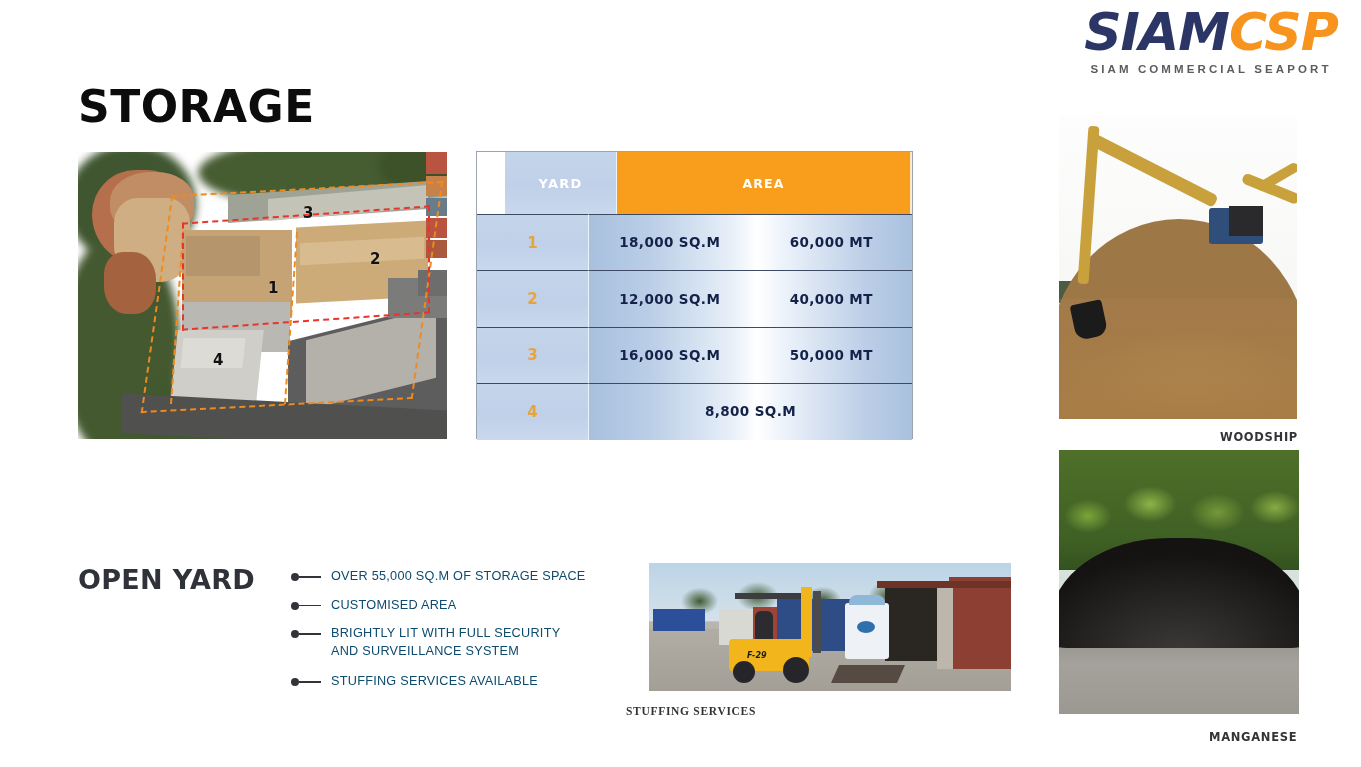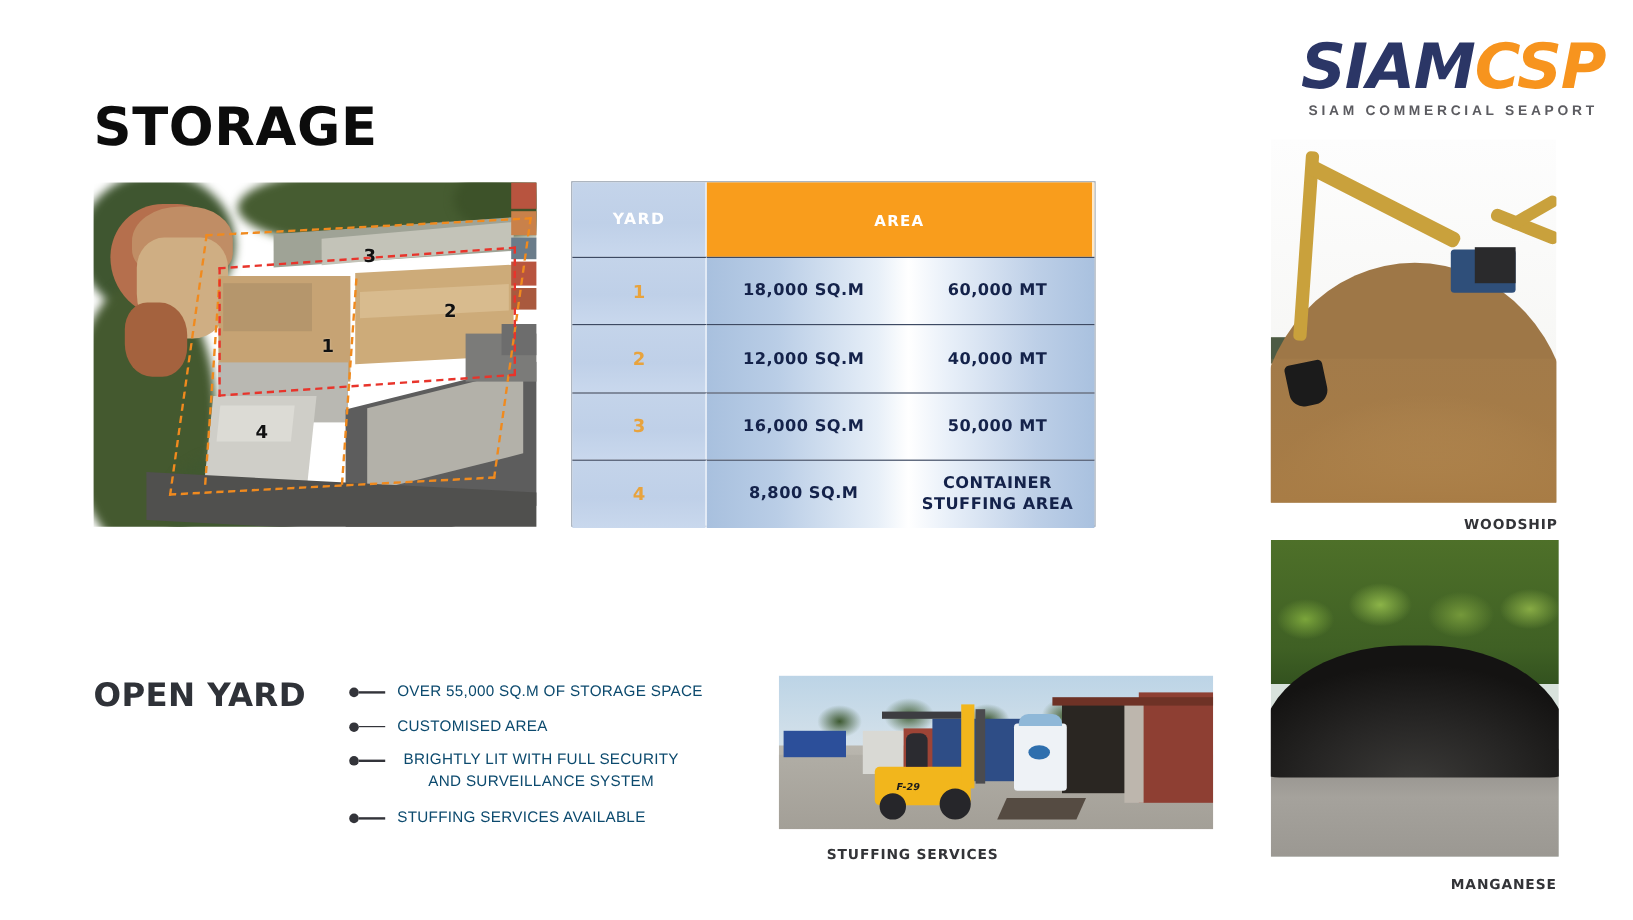--- a/index.html
+++ b/index.html
@@ -6,21 +6,21 @@
   html,body { width:1361px; height:767px; }
   body {
     background:#ffffff;
     font-family:"Liberation Sans", sans-serif;
     color:#2b2b31;
     position:relative;
     overflow:hidden;
   }
 
   
-  #logo { position:absolute; left:1083px; top:28px; width:256px; height:80px; }
+  #logo { position:absolute; left:1083px; top:4px; width:256px; height:80px; }
   #logo-wordmark {
     font-family:"DejaVu Sans", sans-serif;
     font-size:52px; font-weight:bold; font-style:italic;
     letter-spacing:-1px; line-height:56px; white-space:nowrap;
     text-align:center;
   }
   #logo-siam { color:#2b3666; }
   #logo-csp  { color:#f7941e; }
   #logo-sub {
     font-family:"Liberation Sans", sans-serif;
@@ -55,21 +55,21 @@
   }
   #aerial .dash-red, #aerial .dash-orange { position:absolute; }
 
   
   #yard-table {
     position:absolute; left:476px; top:151px; width:437px; height:288px;
     border:1px solid #9aa3b0;
     display:flex; flex-direction:column;
   }
   .tr { display:flex; flex:0 0 auto; }
-  .tr.head { height:62px; }
+  .tr.head { height:62px;padding-left:28px; }
   .tr.body { height:56.4px; }
   .td-yard {
     width:112px; flex:0 0 112px;
     background:linear-gradient(180deg,#c4d4ea 0%,#bfd0e8 55%,#c9d8ed 100%);
     border-right:1px solid #eef3fa;
     display:flex; align-items:center; justify-content:center;
     font-family:"DejaVu Sans", sans-serif;
   }
   .tr.body .td-yard { border-top:1px solid #3d4a63; }
   .td-yard .yard-head-label {
@@ -175,21 +175,21 @@
   }
   #photo-stuffing .yardfloor { position:absolute; left:0; bottom:0; width:362px; height:62px; background:linear-gradient(180deg,#b0ada5 0%,#a39f97 100%); }
   #photo-stuffing .ctr { position:absolute; }
   #photo-stuffing .bigbag { position:absolute; background:#eef2f6; }
   #photo-stuffing .forklift { position:absolute; background:#f2b61c; }
   #photo-stuffing .tyre { position:absolute; background:#26262a; border-radius:50%; }
   #photo-stuffing .fk-label { position:absolute; font-family:"DejaVu Sans",sans-serif; font-size:8px; font-weight:bold; color:#1b1b1b;font-style:italic; }
 
   #cap-woodship { left:1220px; top:430px; }
   #cap-manganese { left:1209px; top:730px; }
-  #cap-stuffing { left:689px; top:705px; }
+  #cap-stuffing { left:626px; top:705px;font-family:Liberation Serif, serif; }
 </style>
 </head>
 <body>
 
 <div id="logo">
   <div id="logo-wordmark">
     <span id="logo-siam">SIAM</span><span id="logo-csp">CSP</span>
   </div>
   <div id="logo-sub">SIAM COMMERCIAL SEAPORT</div>
 </div>
@@ -285,21 +285,20 @@
       <div class="cell-cap">50,000 MT</div>
     </div>
   </div>
 
   <div class="tr body">
     <div class="td-yard">
       <span class="yard-num">4</span>
     </div>
     <div class="td-data">
       <div class="cell-area">8,800 SQ.M</div>
-      <div class="cell-cap">CONTAINER STUFFING AREA</div>
     </div>
   </div>
 
 </div>
 
 <div id="open-yard-heading">
   <div>OPEN YARD</div>
 </div>
 
 <div id="bullets">
@@ -315,21 +314,21 @@
         <span class="bullet-dot"></span>
         <span class="bullet-line"></span>
       </span>
     <span class="bullet-text">CUSTOMISED AREA</span>
   </div>
   <div class="bullet-row tall">
     <span class="bullet-mark">
         <span class="bullet-dot"></span>
         <span class="bullet-line"></span>
       </span>
-    <span class="bullet-text" style="display:inline-block;max-width:240px;text-align:center;">BRIGHTLY LIT WITH FULL SECURITY AND SURVEILLANCE SYSTEM</span>
+    <span class="bullet-text" style="display:inline-block;max-width:240px;">BRIGHTLY LIT WITH FULL SECURITY AND SURVEILLANCE SYSTEM</span>
   </div>
   <div class="bullet-row">
     <span class="bullet-mark">
         <span class="bullet-dot"></span>
         <span class="bullet-line"></span>
       </span>
     <span class="bullet-text">STUFFING SERVICES AVAILABLE</span>
   </div>
 </div>
 

